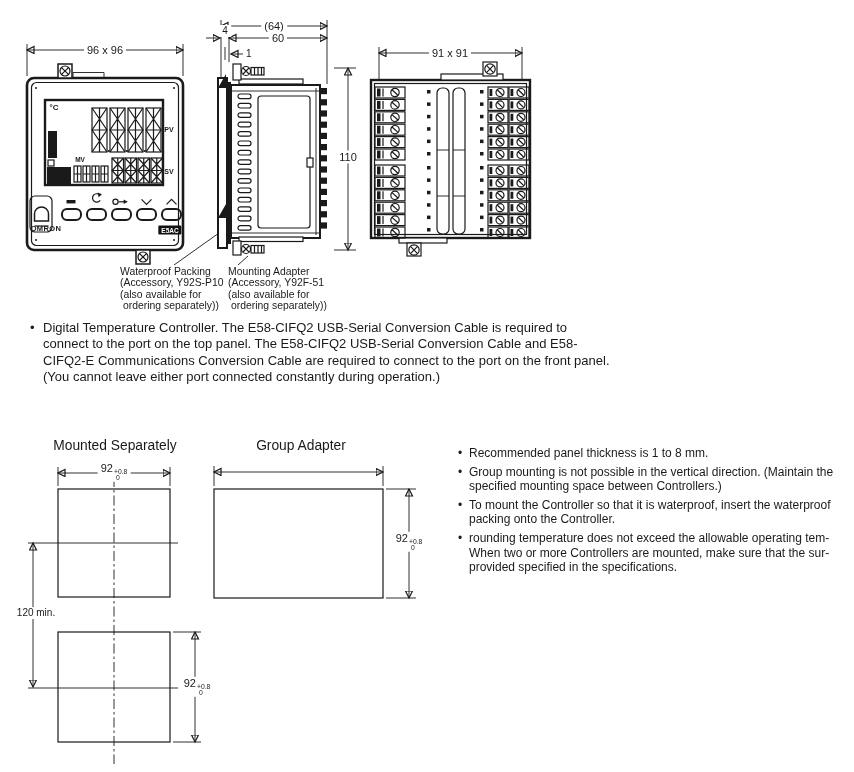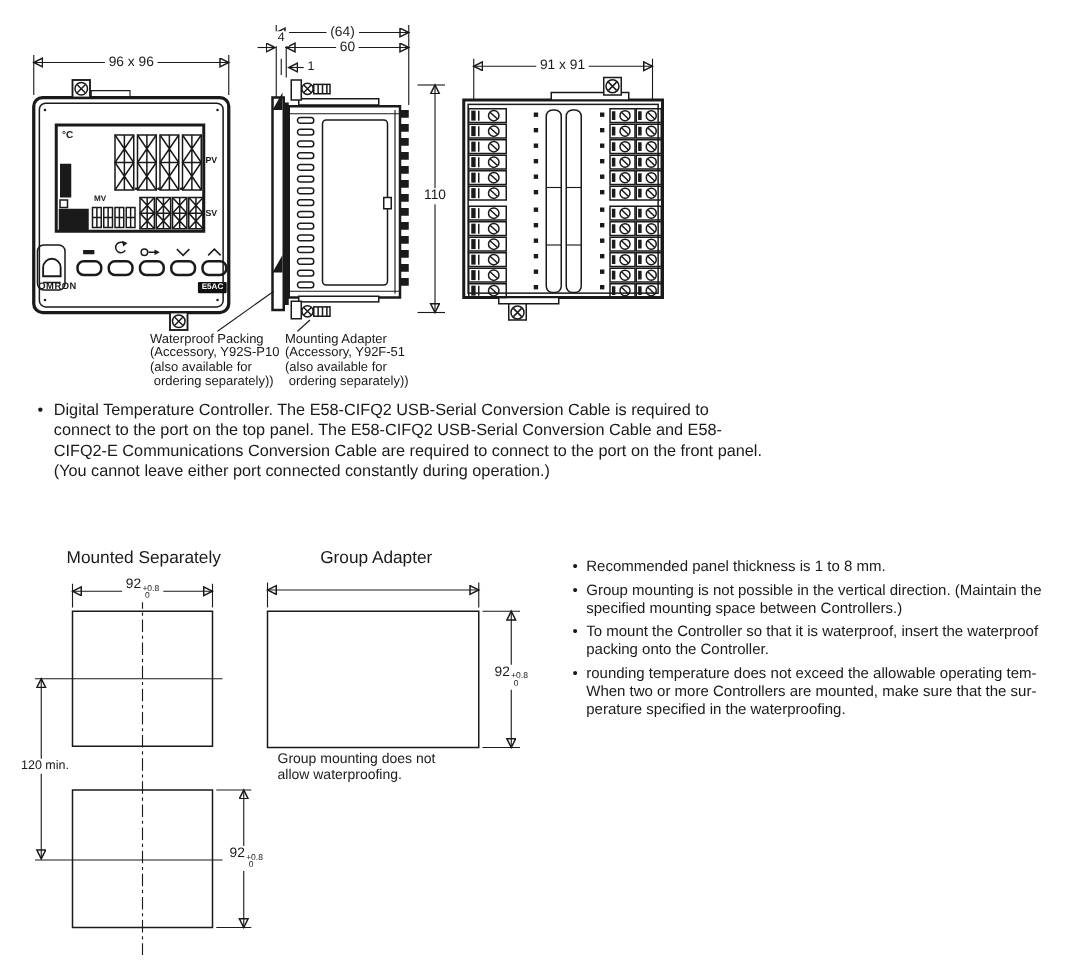--- a/index.html
+++ b/index.html
@@ -411,24 +411,20 @@
       </span>
 </div>
 
 <div class="lbl bg tol" style="left:409px;top:542px">
   <span>92</span><span class="stack">
         <span>+0.8</span>
         <span style="padding-left:2px">0</span>
       </span>
 </div>
 
-<div class="cap" style="left:222px;top:601px">
-  <div>Group mounting does not</div>
-  <div>allow waterproofing.</div>
-</div>
 
 <div class="notes" style="left:458px;top:446px">
   <div class="note">
     <span class="blt">•</span>
     <div>
           <div>Recommended panel thickness is 1 to 8 mm.</div>
         </div>
   </div>
   <div class="note">
     <span class="blt">•</span>
@@ -442,18 +438,18 @@
     <div>
       <div>To mount the Controller so that it is waterproof, insert the waterproof</div>
       <div>packing onto the Controller.</div>
     </div>
   </div>
   <div class="note">
     <span class="blt">•</span>
     <div>
       <div>rounding temperature does not exceed the allowable operating tem-</div>
       <div>When two or more Controllers are mounted, make sure that the sur-</div>
-      <div>perature specified in the waterproofing.</div>
+      <div>provided specified in the specifications.</div>
     </div>
   </div>
 </div>
 
 </div>
 
 </body></html>

